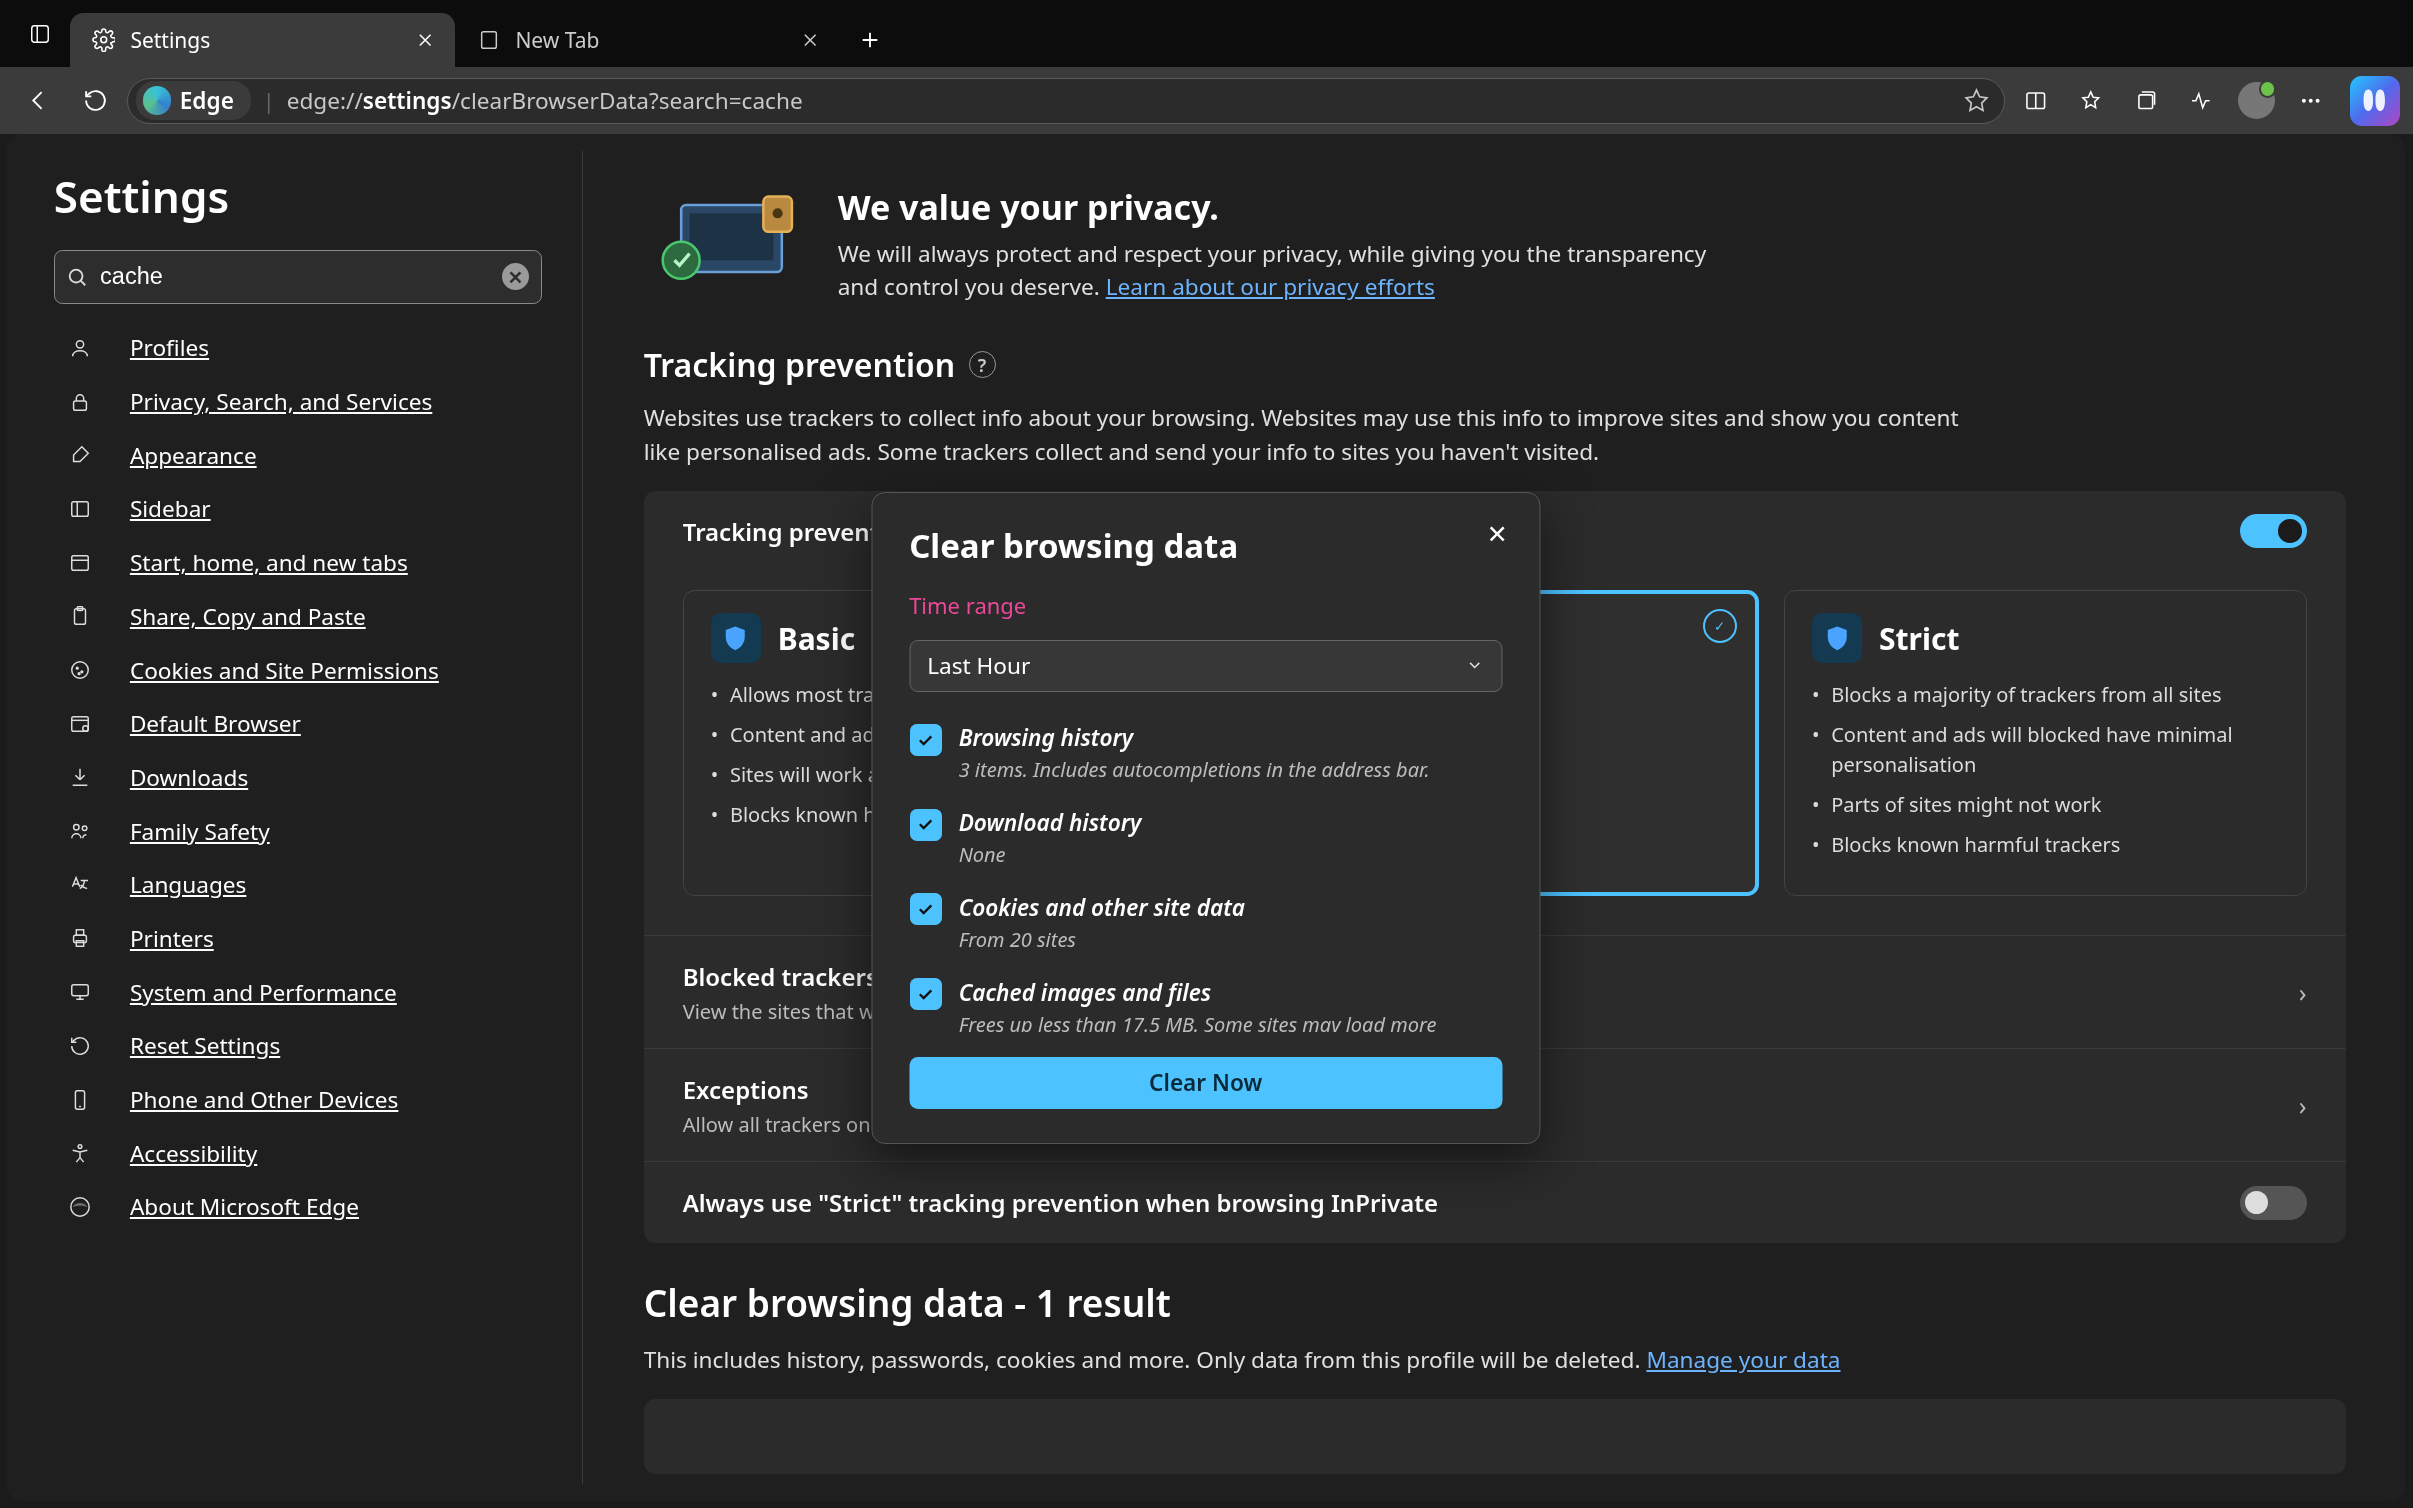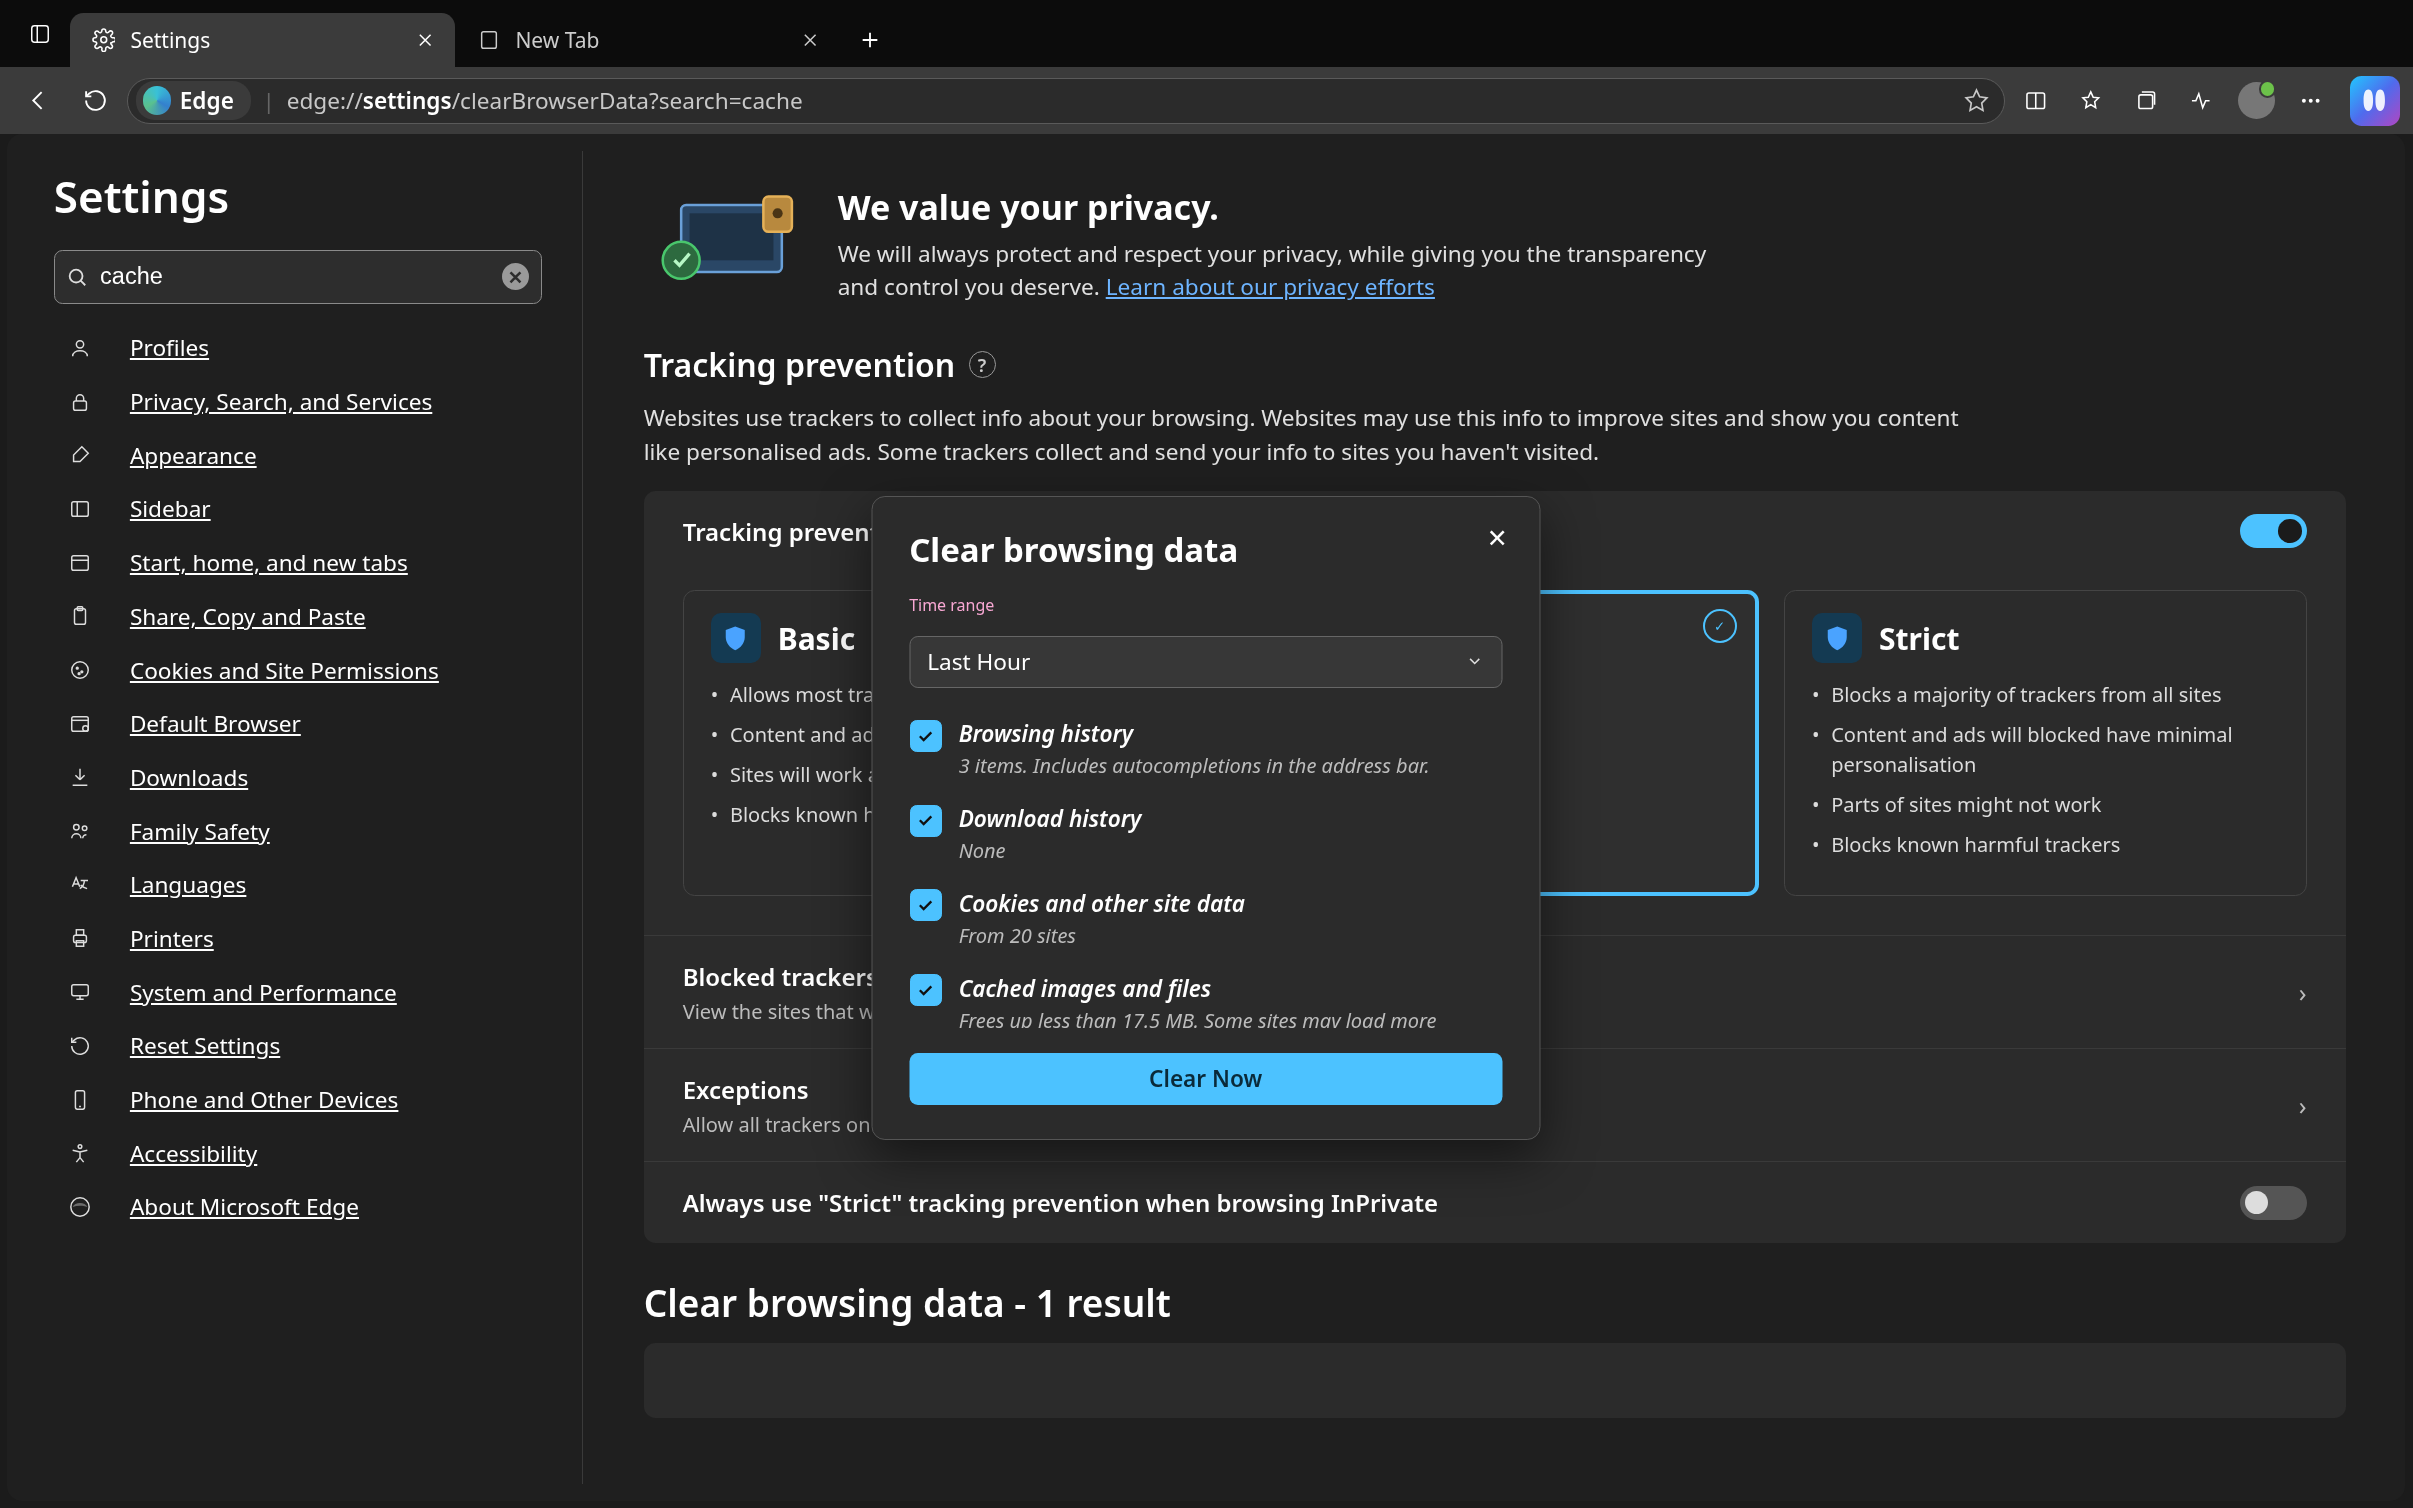--- a/index.html
+++ b/index.html
@@ -78,21 +78,21 @@
 
   .chev { color:#bbb; font-size:25px; }
 
   .result-h { font-size:37px; font-weight:600; margin:25px 0 15px; }
 
   
   .scrim { position:absolute; inset:0;  }
   .dialog { position:absolute; left:50%; top:50%; transform:translate(-50%,-50%); width:669px; background:#2b2b2b; border:0.8px solid #555; border-radius:13.4px; padding:30px 37px 34px; box-shadow:0 17px 50px rgba(0,0,0,.5); }
   .dialog h2 { font-size:33px; font-weight:700; margin-bottom:22px; }
   .dlg-close { position:absolute; top:22px; right:23.5px; width:37px; height:37px; display:flex; align-items:center; justify-content:center; color:#fff; font-size:25px; border-radius:6.7px; }
-  .dlg-label { font-size:16px; margin-bottom:20px; color:#f9a8d4; }
+  .dlg-label { font-size:22px; margin-bottom:20px; color:#ec4899; }
   .select { height:52px; border:1.7px solid #666; border-radius:8.4px; background:#373737; display:flex; align-items:center; justify-content:space-between; padding:0 17px; font-size:22.6px; margin-bottom:22px; }
   .dlist { display:flex; flex-direction:column; gap:6.7px; max-height:318px; overflow:auto; padding-right:11.7px; margin-bottom:25px;font-style:italic; }
   .dlist::-webkit-scrollbar { width:15px; }
   .dlist::-webkit-scrollbar-thumb { background:#555; border-radius:7.5px; }
   .ditem { display:flex; gap:17px; padding:8.4px 0; }
   .cb { width:32px; height:32px; border:1.7px solid #888; border-radius:6.7px; flex:0 0 32px; display:flex; align-items:center; justify-content:center; margin-top:1.7px; }
   .cb.on { background:#4cc2ff; border-color:#4cc2ff; color:#111; }
   .ditem .t { font-size:22.6px; font-weight:600; }
   .ditem .s { font-size:20px; color:#bcbcbc; margin-top:3.4px; }
   .dbtns { display:flex; gap:20px; }
@@ -479,20 +479,21 @@
         </div>
         <span class="chev">›</span>
       </div>
       <div class="card-row">
         <span style="font-weight:600">Always use "Strict" tracking prevention when browsing InPrivate</span>
         <div class="toggle off"></div>
       </div>
     </div>
 
     <div class="result-h">Clear browsing data - 1 result</div>
+    <p class="sect-desc"><span>This includes history, passwords, cookies and more. Only data from this profile will be deleted. </span><a href="#" style="color:#6db4ff;text-decoration:underline">Manage your data</a></p>
 
     <div class="card">
       <div class="card-row" style="height:75px"></div>
     </div>
   </div>
 
   <div class="scrim"></div>
   <div class="dialog">
     <div class="dlg-close">✕</div>
     <h2>Clear browsing data</h2>

